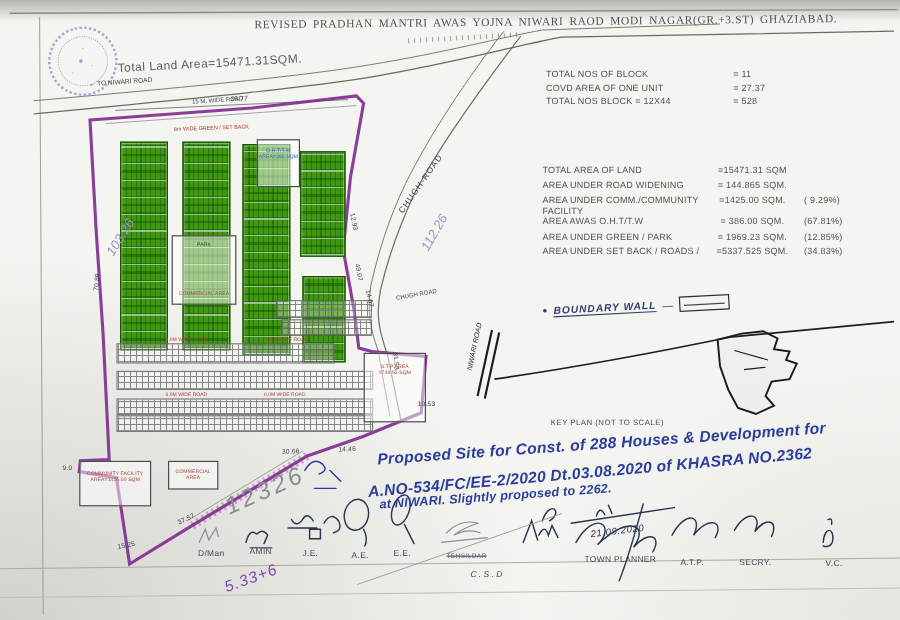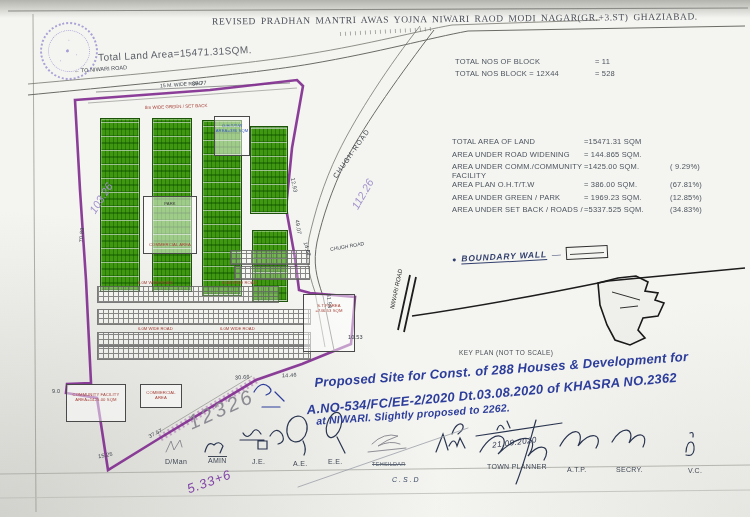--- a/index.html
+++ b/index.html
@@ -27,26 +27,26 @@
       repeating-linear-gradient(90deg,rgba(0,60,0,.35) 0 1px,transparent 1px 4px),
       repeating-linear-gradient(0deg,rgba(20,90,0,.5) 0 2px,transparent 2px 7px);
     box-shadow:0 0 0 1px rgba(255,255,255,.35) inset;}
   .hband{position:absolute;border:1px solid #5f5f5f;background-color:rgba(255,255,255,.35);opacity:.8;
     background-image:
       repeating-linear-gradient(90deg,#6e6e6e 0 1px,transparent 1px 5px),
       repeating-linear-gradient(0deg,#6e6e6e 0 1px,transparent 1px 5px);}
   .pbox{position:absolute;border:1px solid #4a4a4a;background:rgba(255,255,255,.5);text-align:center;}
   .tinytxt{font-size:4.2px;line-height:1.2;letter-spacing:.1px;display:block;}
   .stats{position:absolute;left:455px;top:57px;width:290px;font-size:7.5px;color:#4b545e;letter-spacing:.2px;}
-  .stats .row{display:flex;margin-bottom:2.6px;}
+  .stats .row{display:flex;margin-bottom:2.6px;gap:16px;}
   .stats .lab{width:140px;}
   .areas{position:absolute;left:452px;top:137px;width:296px;font-size:7.5px;color:#4b545e;letter-spacing:.2px;}
   .areas .row{display:flex;align-items:flex-start;min-height:12.6px;}
   .areas .lab{width:132px;white-space:normal;}
-  .areas .val{width:86px;}
+  .areas .val{width:86px;text-align:center;}
   .areas .pct{flex:1;}
   .bwall{position:absolute;left:452px;top:249px;display:flex;align-items:center;gap:5px;transform:rotate(-3deg);color:#33406e;}
   .bwall .w{font-size:8.5px;font-weight:bold;font-style:italic;letter-spacing:.8px;border-bottom:1px solid #33406e;}
   .bwall .sym{width:40px;height:11px;border:1.5px solid #2f2f2f;background:linear-gradient(#4a4a4a,#4a4a4a) 50% 60%/85% 1px no-repeat;}
   .keycap{position:absolute;left:459px;top:349px;font-size:6.5px;color:#4a4f57;letter-spacing:.4px;}
   .note{position:absolute;font-style:italic;color:#2c3d9b;font-weight:600;letter-spacing:.2px;}
   .sig{position:absolute;font-size:7px;color:#3f4854;letter-spacing:.3px;}
   .pencil-big{position:absolute;font-size:20px;font-style:italic;color:#8b8b93;letter-spacing:3px;font-weight:300;}
   .purple-hand{position:absolute;font-size:13px;font-style:italic;color:#8246a8;letter-spacing:1px;}
   .date-hand{position:absolute;font-size:8px;font-style:italic;color:#2c3550;letter-spacing:.5px;}
@@ -169,20 +169,24 @@
   <div class="hand-purple" style="left:346px;top:188px;font-size:11px;transform:rotate(-60deg);">112.26</div>
   <div class="pencil-big" style="left:186px;top:398px;transform:rotate(-24deg);">12326</div>
   <div class="purple-hand" style="left:186px;top:474px;transform:rotate(-20deg);">5.33+6</div>
 
   <div class="stats">
     <div class="row">
         <span class="lab">TOTAL NOS OF BLOCK</span>
         <span>=   11</span>
       </div>
     <div class="row">
+        <span class="lab">COVD AREA OF ONE UNIT</span>
+        <span>= 27.37</span>
+      </div>
+    <div class="row">
         <span class="lab">TOTAL NOS BLOCK = 12X44</span>
         <span>=   528</span>
       </div>
   </div>
 
   <div class="areas">
     <div class="row">
         <span class="lab">TOTAL AREA OF LAND</span>
         <span class="val">=15471.31  SQM</span>
         <span class="pct"></span>
@@ -191,21 +195,21 @@
         <span class="lab">AREA UNDER ROAD WIDENING</span>
         <span class="val">=  144.865 SQM.</span>
         <span class="pct"></span>
       </div>
     <div class="row">
         <span class="lab">AREA UNDER COMM./COMMUNITY FACILITY</span>
         <span class="val">=1425.00 SQM.</span>
         <span class="pct">( 9.29%)</span>
       </div>
     <div class="row">
-        <span class="lab">AREA PLAN O.H.T/T.W</span>
+        <span class="lab">AREA AWAS O.H.T/T.W</span>
         <span class="val">=  386.00 SQM.</span>
         <span class="pct">(67.81%)</span>
       </div>
     <div class="row">
         <span class="lab">AREA UNDER GREEN / PARK</span>
         <span class="val">= 1969.23 SQM.</span>
         <span class="pct">(12.85%)</span>
       </div>
     <div class="row">
         <span class="lab">AREA UNDER SET BACK / ROADS /</span>

